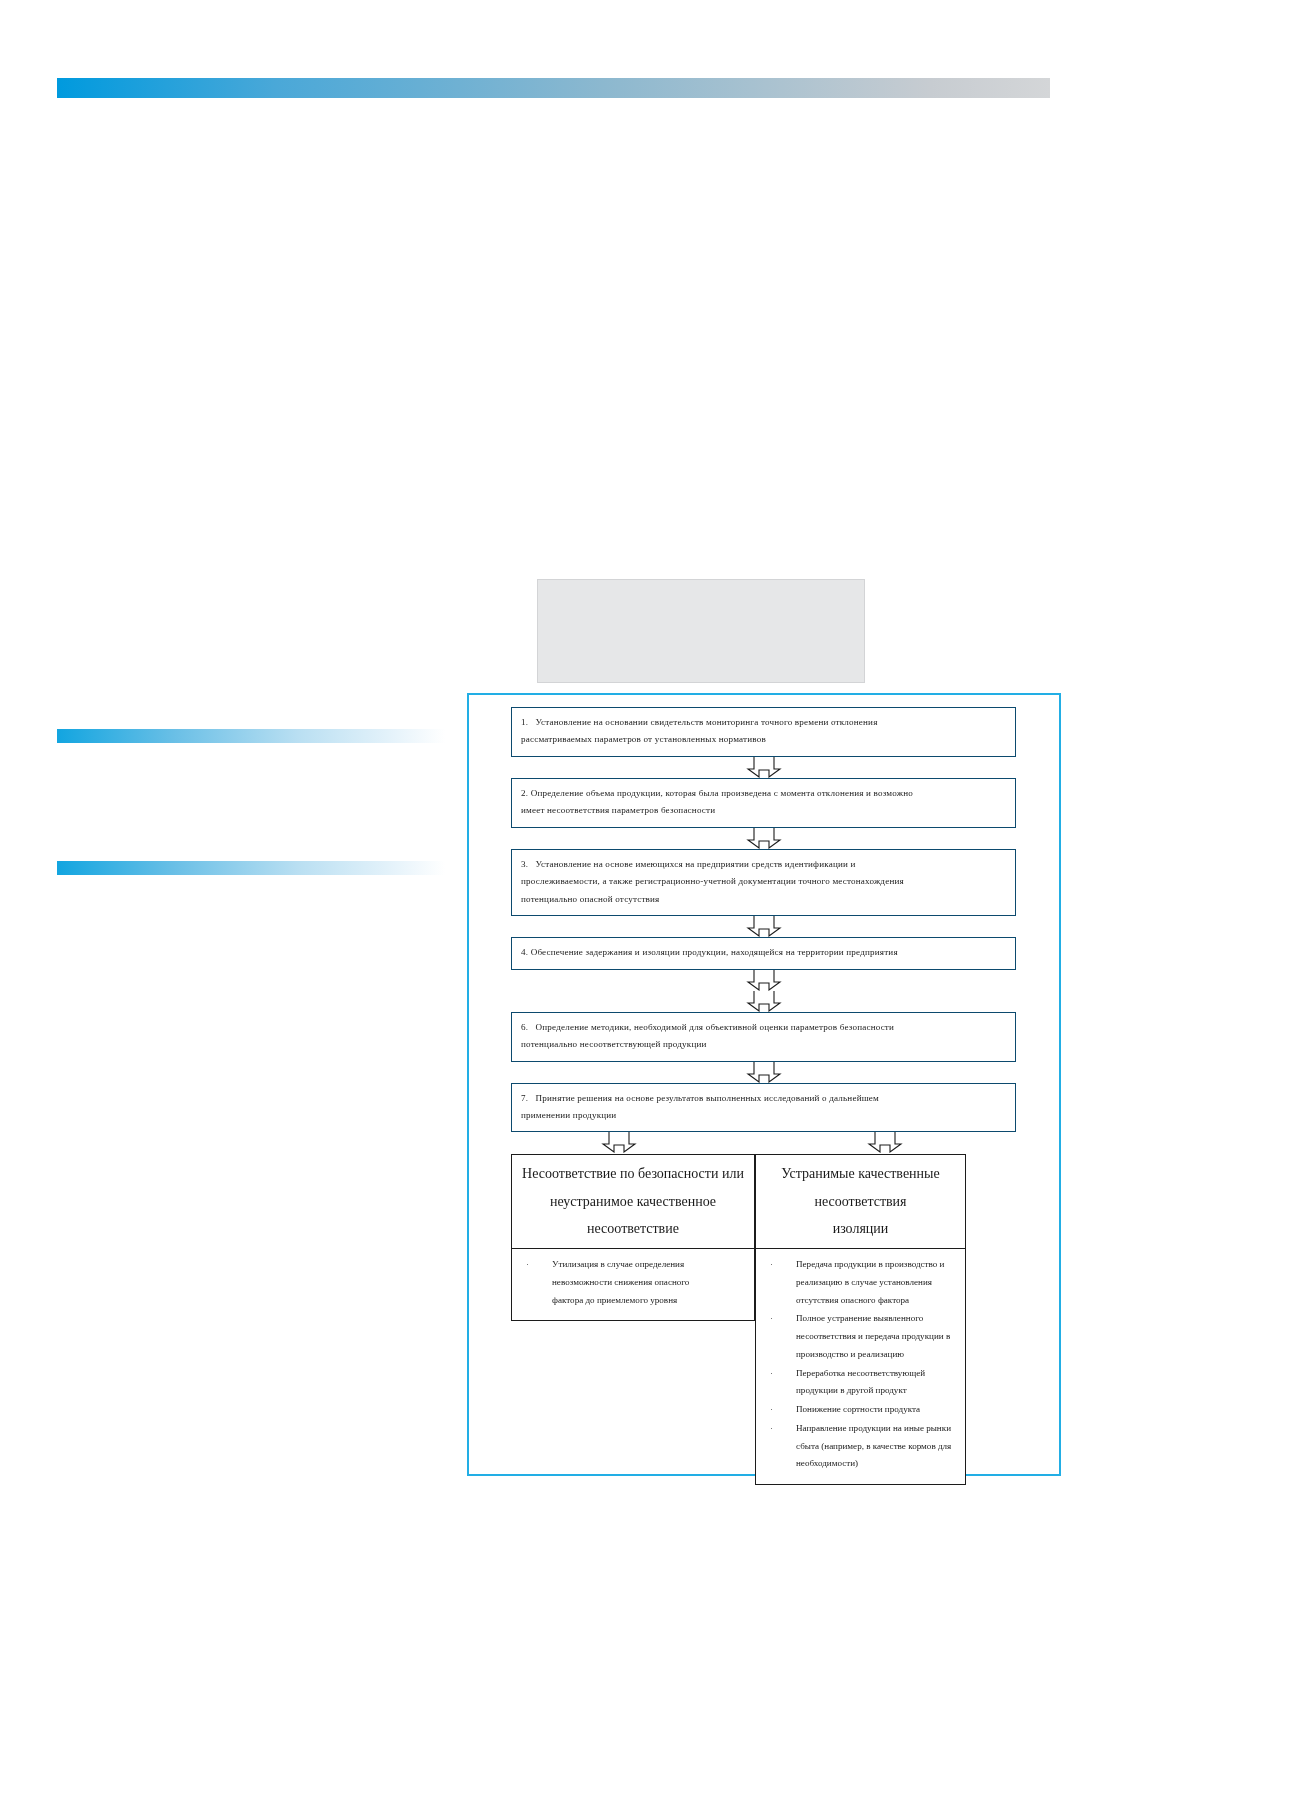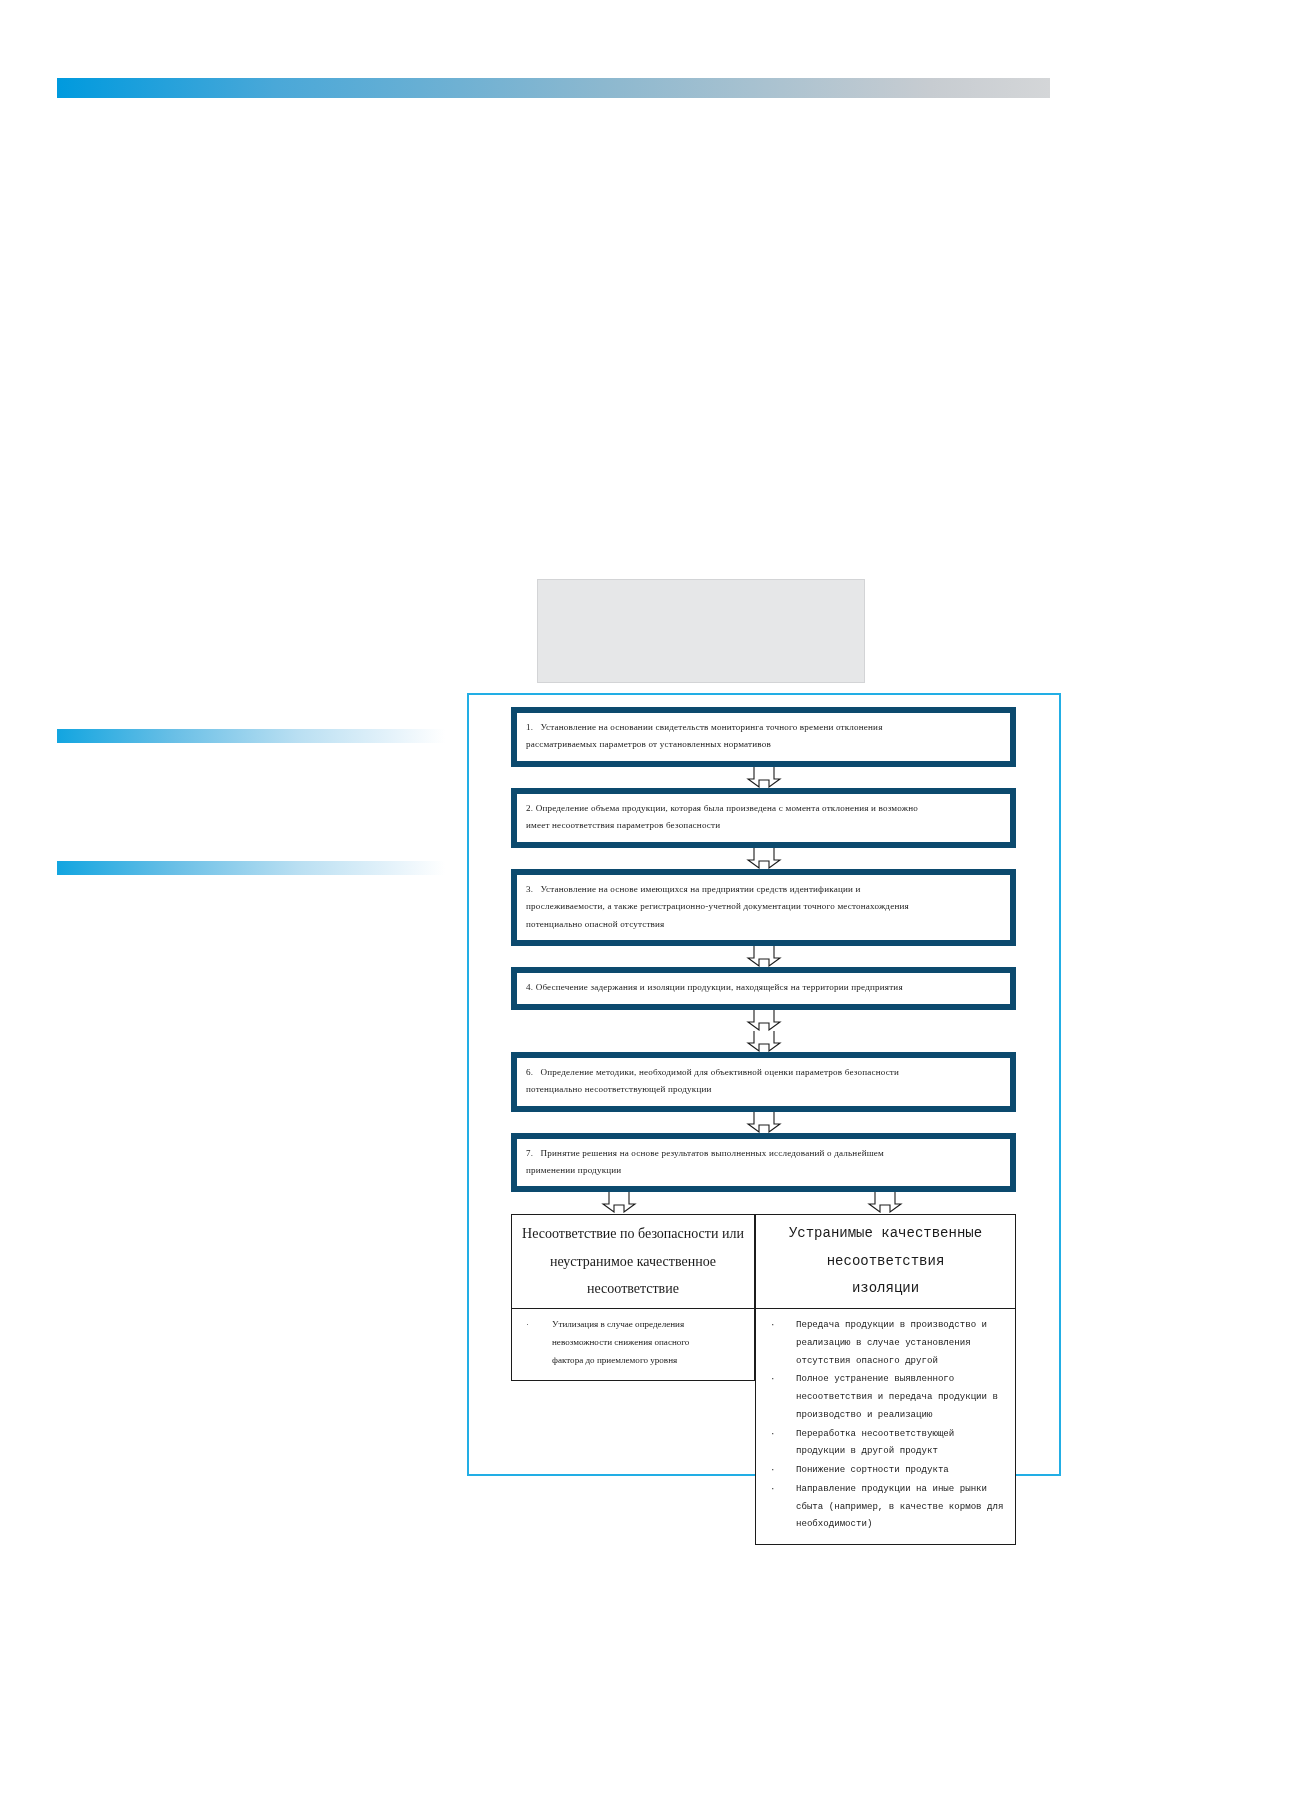--- a/index.html
+++ b/index.html
@@ -67,21 +67,21 @@
 
   .chart-inner {
     position: absolute;
     left: 42px;
     top: 12px;
     width: 505px;
   }
 
   
   .step {
-    border: 6px solid #0c4a6e;
+    border: 1px solid #0c4a6e;
     box-sizing: border-box;
     width: 505px;
     padding: 6px 9px 7px 9px;
     background: #ffffff;
     font-size: 9.1px;
     line-height: 1.92;
     color: #1a1a1a;
     letter-spacing: 0.02em;
   }
 
@@ -110,21 +110,21 @@
   .branch-row {
     display: flex;
     width: 505px;
     align-items: flex-start;
   }
   .branch-col {
     box-sizing: border-box;
     background: #fff;
   }
   .branch-left  { width: 244px; }
-  .branch-right { width: 261px; font-family: Liberation Mono, monospace; }
+  .branch-right { width: 211px; }
 
   .branch-head {
     border: 1px solid #1c1c1c;
     box-sizing: border-box;
     text-align: center;
     font-size: 14px;
     line-height: 1.95;
     padding: 5px 10px 6px 10px;
     width: 100%;
   }
@@ -250,21 +250,21 @@
           <div class="branch-head">
             <div>Устранимые качественные несоответствия</div>
             <div>изоляции</div>
           </div>
           <div class="branch-body">
             <div class="bullet-row">
               <div class="bullet-mark">·</div>
               <div class="bullet-text">
                 <div>Передача продукции в производство и</div>
                 <div>реализацию в случае установления</div>
-                <div>отсутствия опасного другой</div>
+                <div>отсутствия опасного фактора</div>
               </div>
             </div>
             <div class="bullet-row">
               <div class="bullet-mark">·</div>
               <div class="bullet-text">
                 <div>Полное устранение выявленного</div>
                 <div>несоответствия и передача продукции в</div>
                 <div>производство и реализацию</div>
               </div>
             </div>

